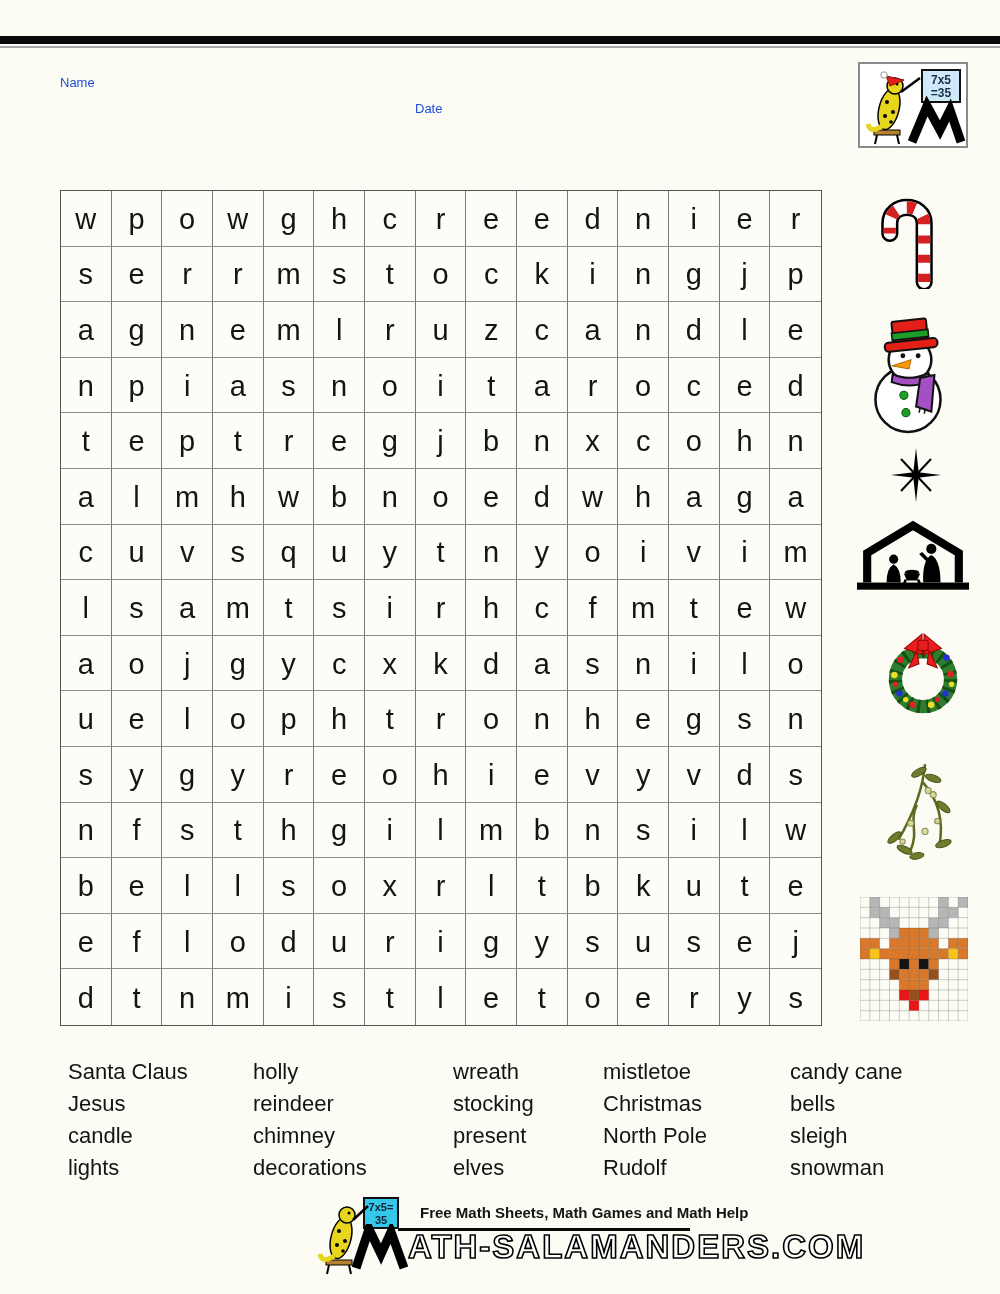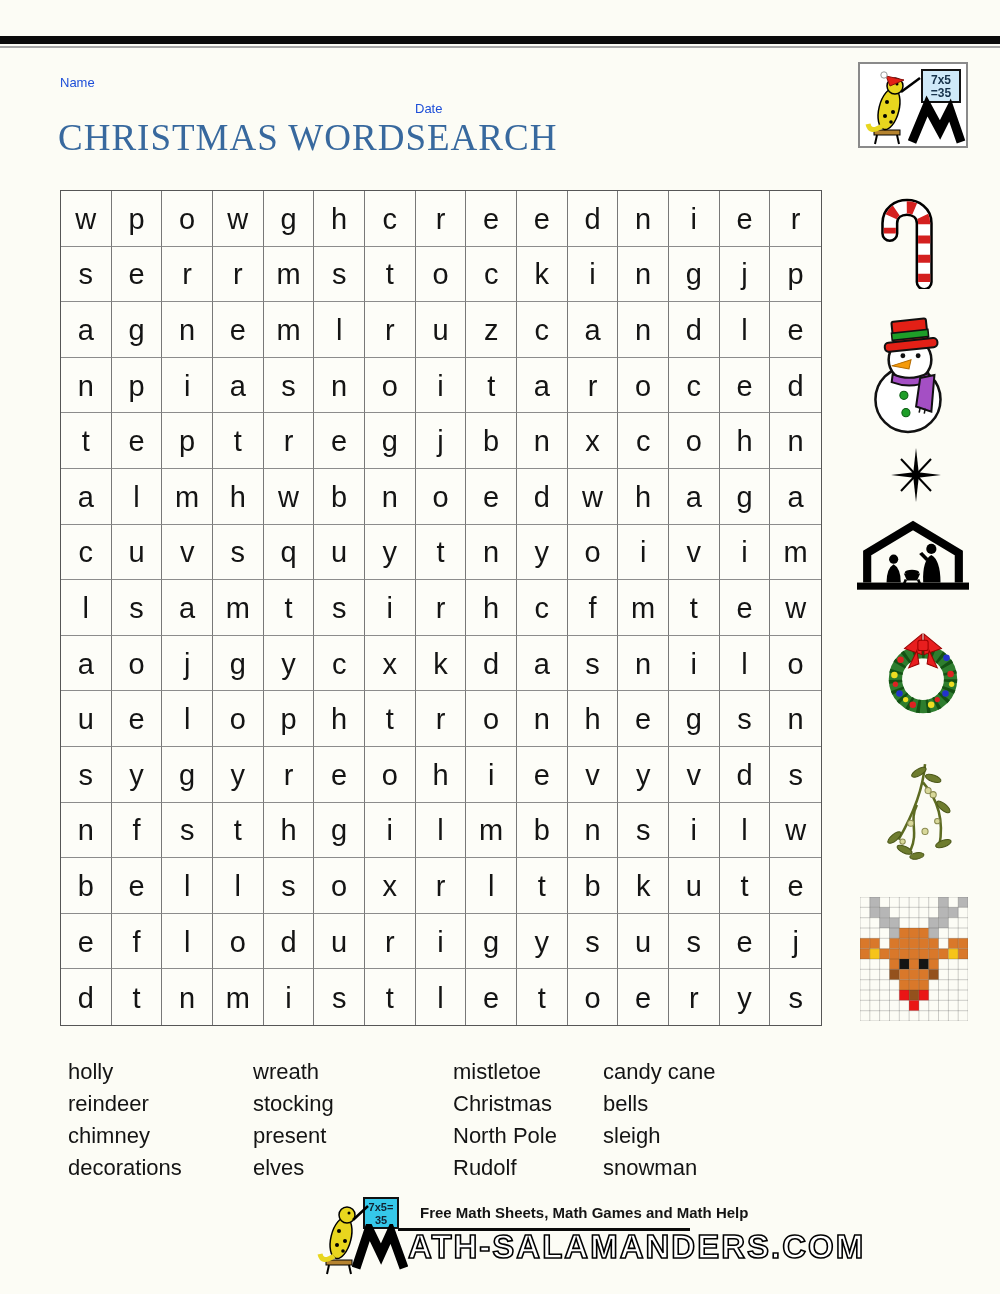--- a/index.html
+++ b/index.html
@@ -81,21 +81,20 @@
         <circle cx="33" cy="48" r="2" fill="#000"></circle>
       <circle cx="25" cy="52" r="2" fill="#000"></circle>
         <circle cx="31" cy="58" r="1.8" fill="#000"></circle>
       <circle cx="37" cy="20" r="1.5" fill="#000"></circle>
 
       <polygon points="26,12 44,16 30,22" fill="#e32016" stroke="#8a0d08"></polygon>
       <circle cx="24" cy="11" r="3.2" fill="#fff" stroke="#999"></circle>
     </svg>
   </div>
 
-  <div class="page-title">CHRISTMAS WORDSEARCH</div>
 
   <div class="grid">
       <div class="cell">w</div>
       <div class="cell">p</div>
       <div class="cell">o</div>
       <div class="cell">w</div>
       <div class="cell">g</div>
       <div class="cell">h</div>
       <div class="cell">c</div>
       <div class="cell">r</div>
@@ -500,20 +499,26 @@
         <line x1="0" y1="82.7" x2="108" y2="82.7" stroke="rgba(60,60,60,0.28)" stroke-width="0.9"></line>
         <line x1="0" y1="93.0" x2="108" y2="93.0" stroke="rgba(60,60,60,0.28)" stroke-width="0.9"></line>
         <line x1="0" y1="103.3" x2="108" y2="103.3" stroke="rgba(60,60,60,0.28)" stroke-width="0.9"></line>
         <line x1="0" y1="113.7" x2="108" y2="113.7" stroke="rgba(60,60,60,0.28)" stroke-width="0.9"></line>
         <line x1="0" y1="124.0" x2="108" y2="124.0" stroke="rgba(60,60,60,0.28)" stroke-width="0.9"></line>
       </svg>
   </div>
 
   <div class="word-list">
       <div class="word-col">
+        <div class="word">Santa Claus</div>
+        <div class="word">Jesus</div>
+        <div class="word">candle</div>
+        <div class="word">lights</div>
+      </div>
+      <div class="word-col">
         <div class="word">holly</div>
         <div class="word">reindeer</div>
         <div class="word">chimney</div>
         <div class="word">decorations</div>
       </div>
       <div class="word-col">
         <div class="word">wreath</div>
         <div class="word">stocking</div>
         <div class="word">present</div>
         <div class="word">elves</div>

